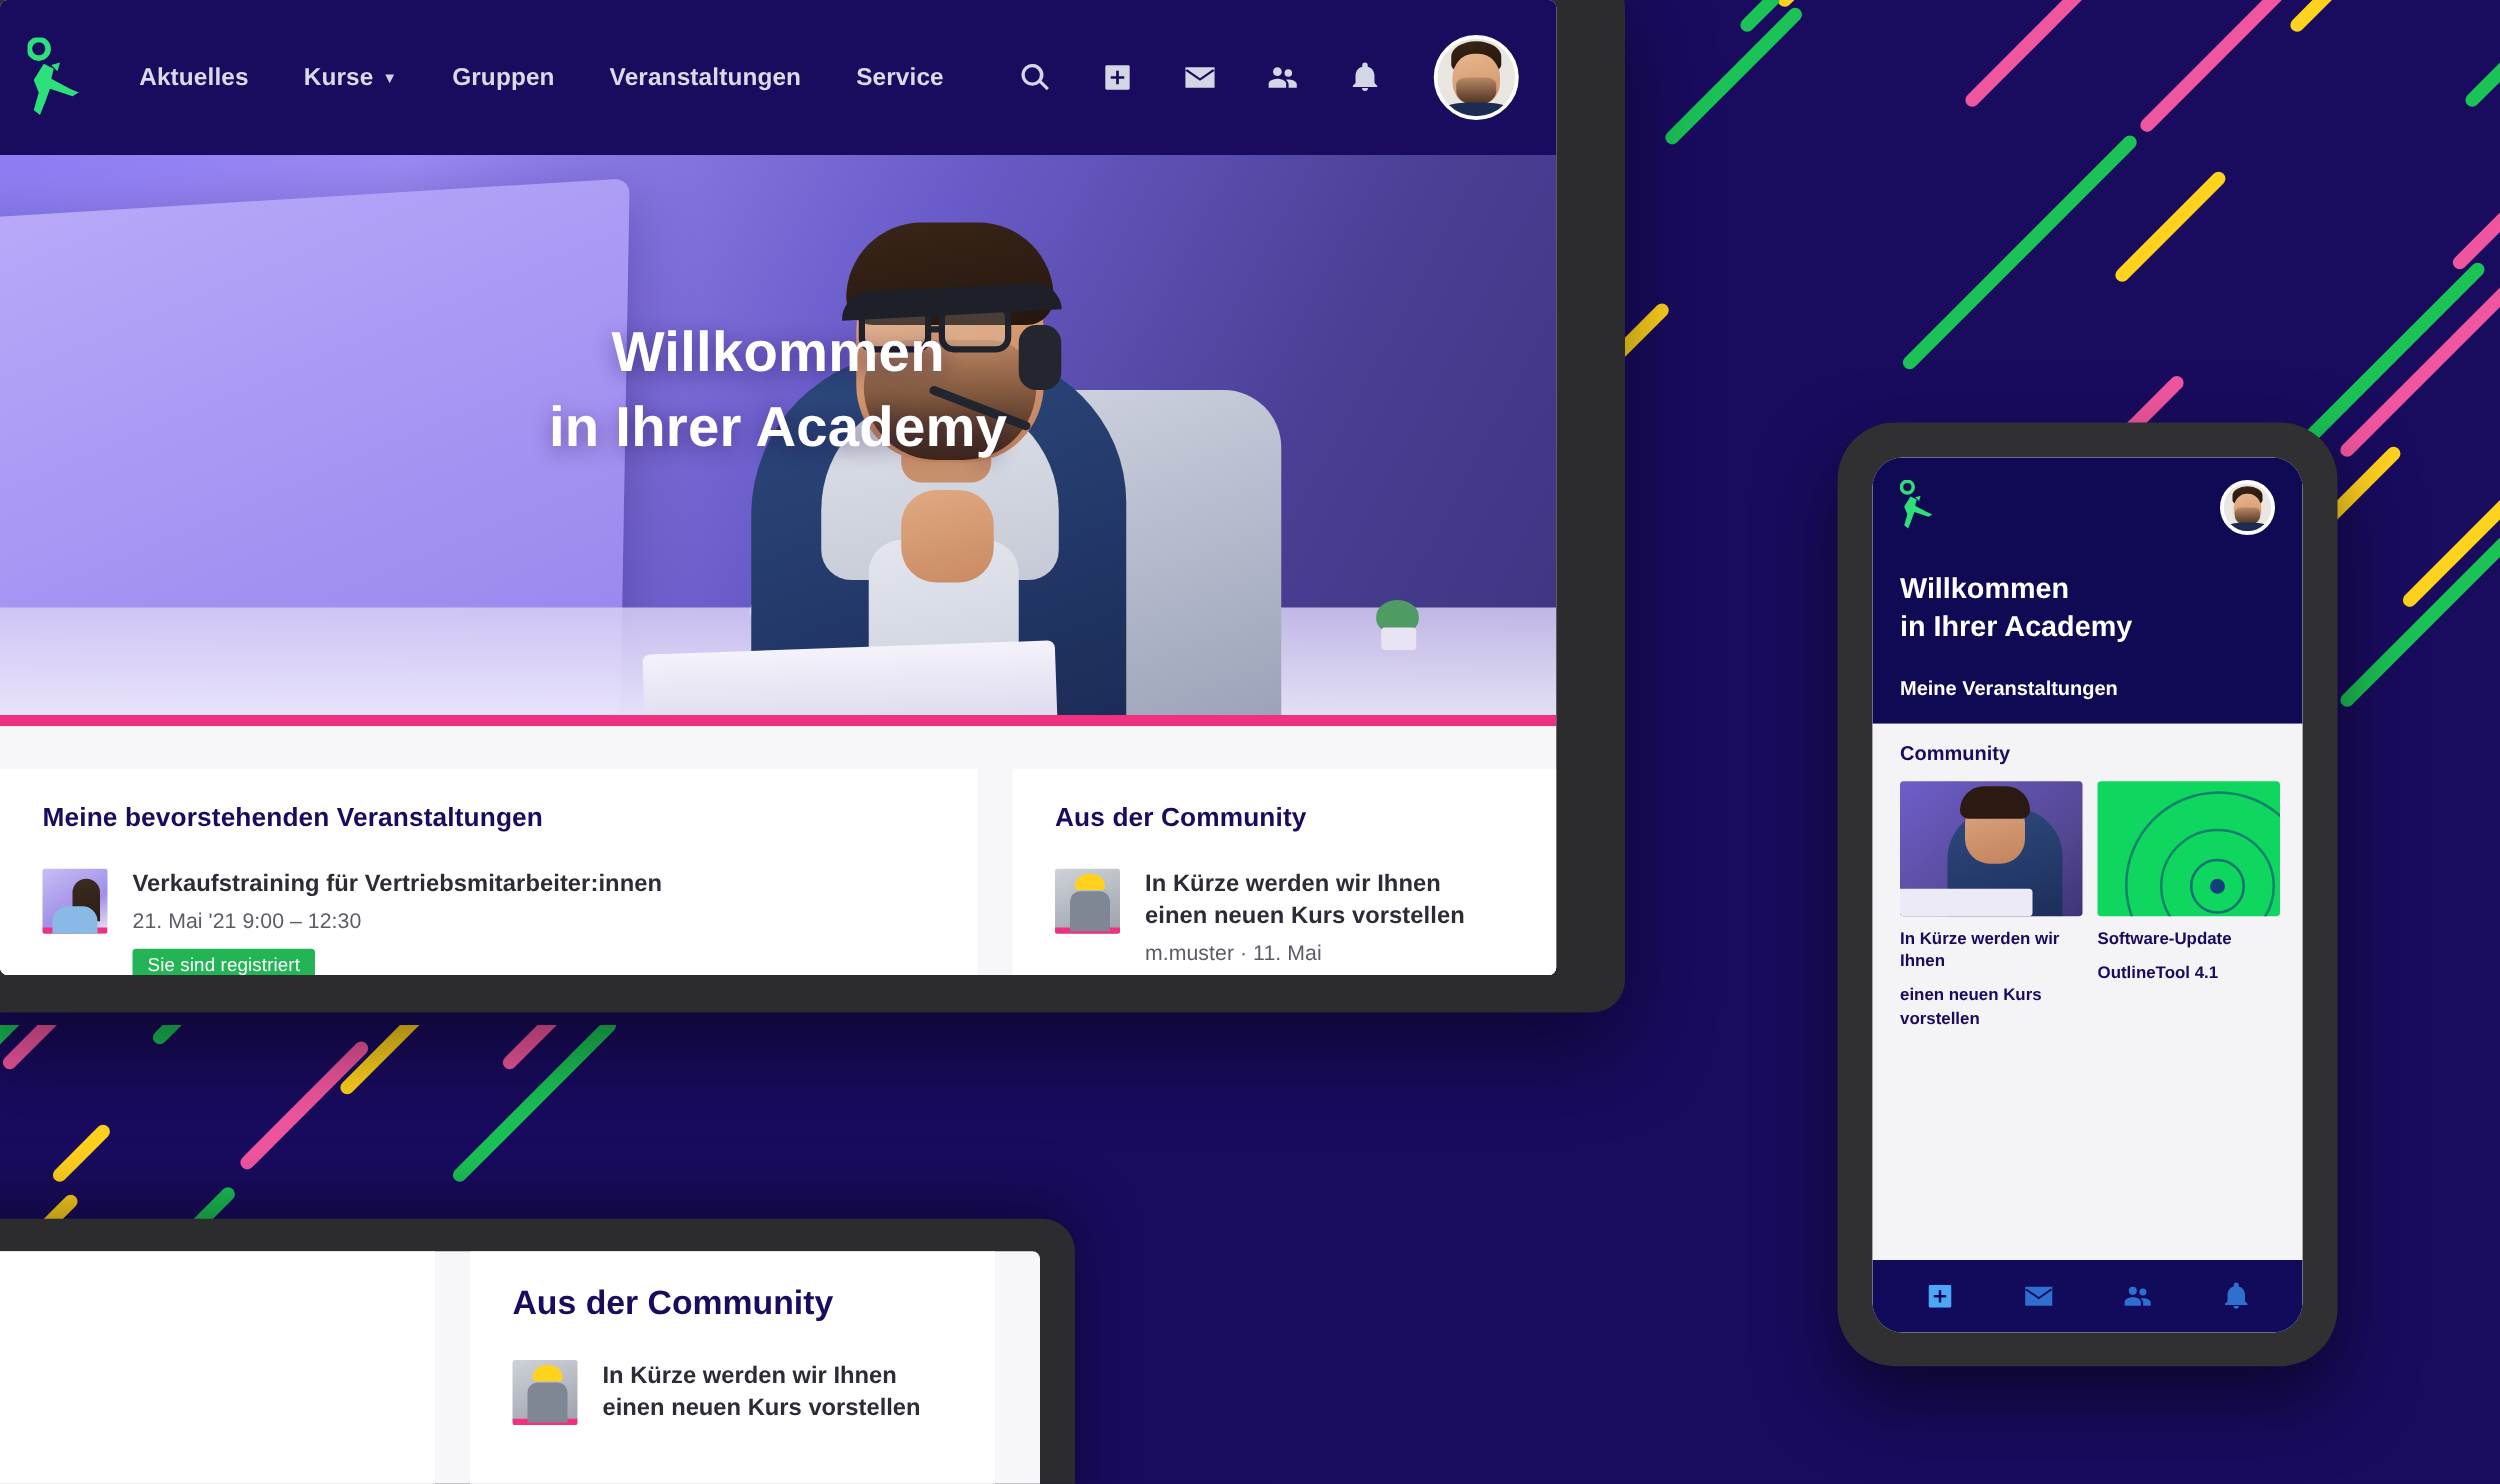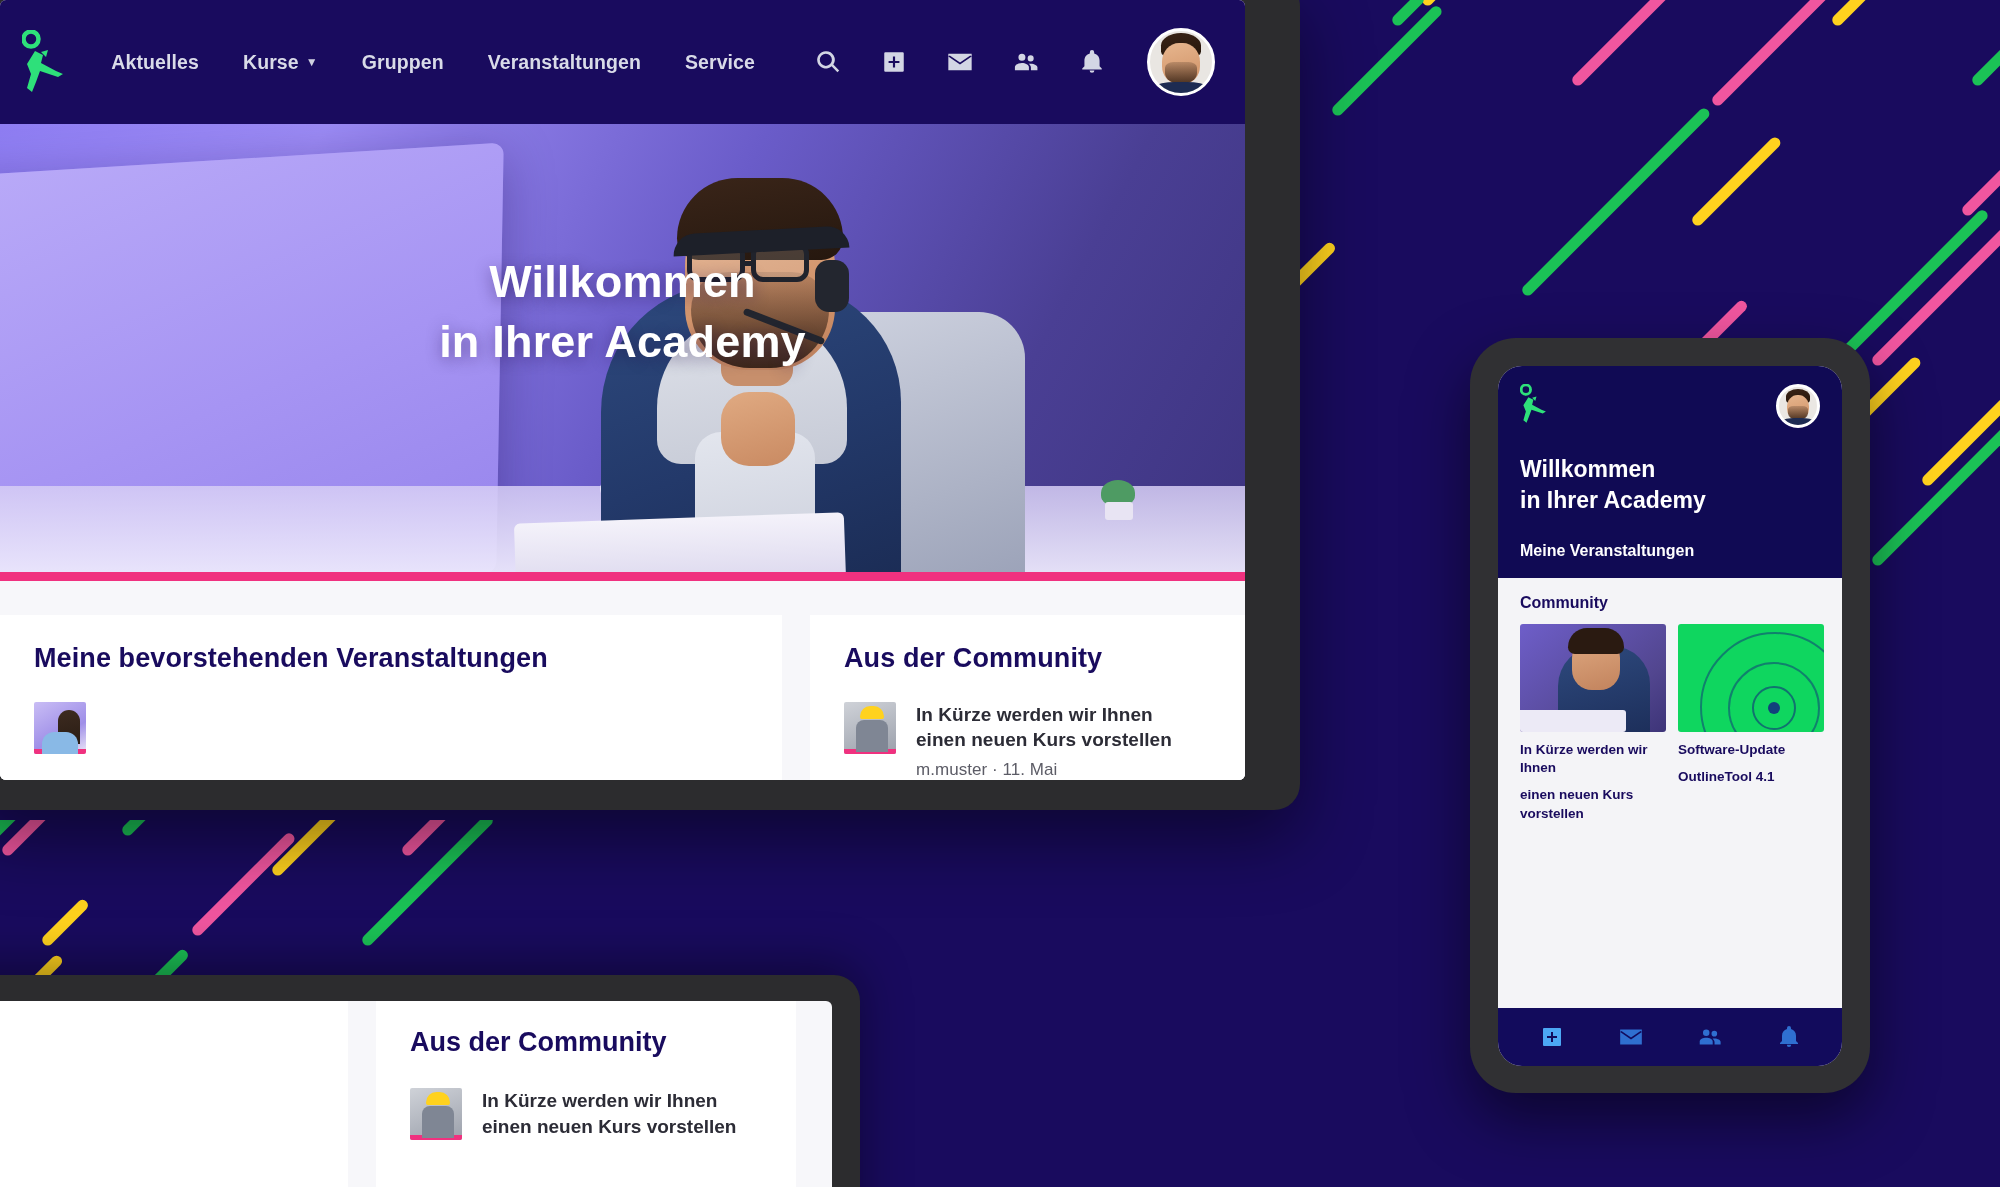--- a/index.html
+++ b/index.html
@@ -178,21 +178,21 @@
   #desktop-cards {
     display:flex; gap:28px; padding:34px 0 0 0;
     background:#f7f7fa; height:215px;
   }
   .card {
     background:#fff; padding:28px 34px 0 34px;
   }
   #card-events { width:782px; }
   #card-community { width:435px; }
   .card-title {
-    color:#190b5e; font-size:27px; font-weight:700; letter-spacing:.1px;
+    color:#190b5e; font-size:21px; font-weight:700; letter-spacing:.1px;
     margin-bottom:28px;
   }
   .item { display:flex; gap:20px; }
   .thumb { width:52px; height:52px; flex:none; position:relative; overflow:hidden; border-radius:2px; }
   .thumb-bar { position:absolute; left:0; right:0; bottom:0; height:5px; background:#f0317f; }
   .thumb.woman { background:linear-gradient(150deg,#c9bdf5,#9f8fe8 60%,#efeaf8); }
   .thumb.woman::before { content:""; position:absolute; left:24px; top:8px; width:22px; height:34px;
     background:linear-gradient(170deg,#3d2b20,#2a1d14); border-radius:12px 12px 0 0; }
   .thumb.woman::after { content:""; position:absolute; left:8px; top:30px; width:36px; height:24px;
     background:#89b9e6; border-radius:12px 12px 0 0; }
@@ -475,20 +475,25 @@
     </div>
     <div id="hero-accentbar"></div>
 
     <div id="desktop-cards">
       <div class="card" id="card-events">
         <div class="card-title">Meine bevorstehenden Veranstaltungen</div>
         <div class="item">
           <div class="thumb woman">
               <div class="thumb-bar"></div>
             </div>
+          <div>
+            <div class="item-title">Verkaufstraining für Vertriebsmitarbeiter:innen</div>
+            <div class="item-meta">21. Mai '21   9:00 – 12:30</div>
+            <div class="badge">Sie sind registriert</div>
+          </div>
         </div>
       </div>
 
       <div class="card" id="card-community">
         <div class="card-title">Aus der Community</div>
         <div class="item">
           <div class="thumb worker">
               <div class="thumb-bar"></div>
             </div>
           <div>

